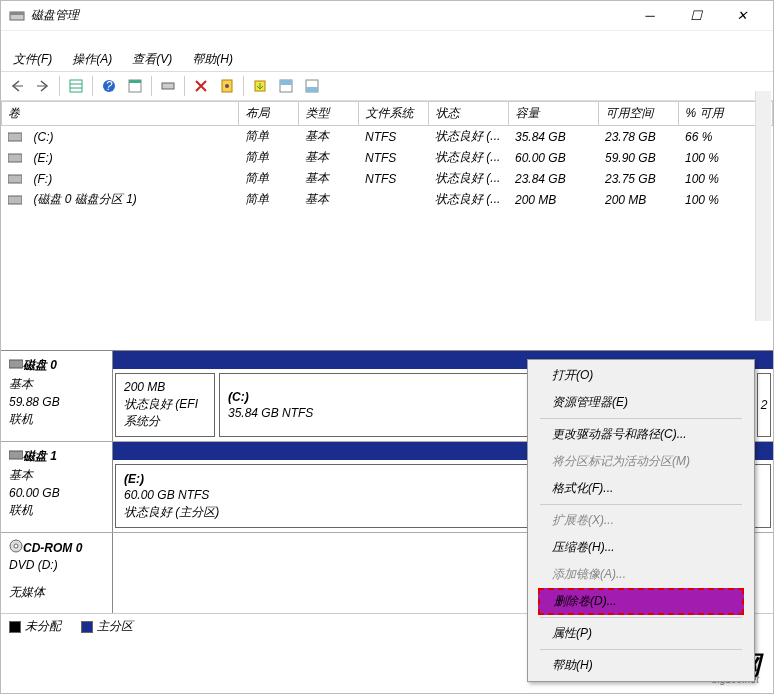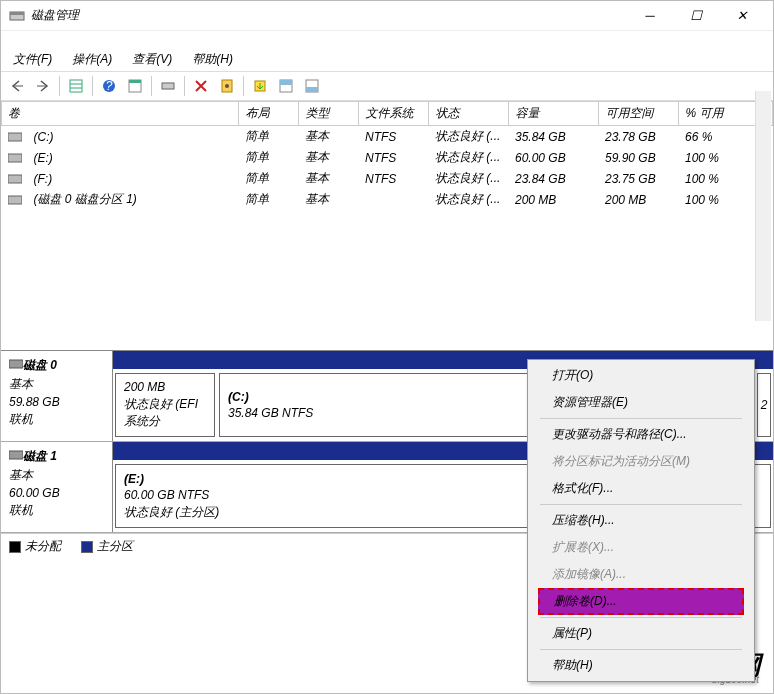--- a/index.html
+++ b/index.html
@@ -265,20 +265,32 @@
           <div class="part" style="flex:1">
             <div class="pname">(E:)</div>
             <div>60.00 GB NTFS</div>
             <div>状态良好 (主分区)</div>
           </div>
         </div>
       </div>
     </div>
 
     <div class="disk-row" style="border-bottom:none">
+      <div class="disk-label" style="min-height:80px">
+        <div class="diskname">
+            <span><svg width="14" height="14">
+                <circle cx="7" cy="7" r="6" fill="#ddd" stroke="#666"></circle>
+                <circle cx="7" cy="7" r="2" fill="#fff" stroke="#666"></circle>
+              </svg></span>
+            <span>CD-ROM 0</span>
+          </div>
+        <div>DVD (D:)</div>
+        <div style="height:8px"></div>
+        <div>无媒体</div>
+      </div>
       <div class="disk-parts"></div>
     </div>
 
   </div>
 
   <div class="legend">
     <div class="item">
         <div class="sw" style="background:#000"></div>
         <span>未分配</span>
       </div>
@@ -289,22 +301,22 @@
   </div>
 
   <div class="context-menu">
     <div class="mi">打开(O)</div>
     <div class="mi">资源管理器(E)</div>
     <hr>
     <div class="mi">更改驱动器号和路径(C)...</div>
     <div class="mi disabled">将分区标记为活动分区(M)</div>
     <div class="mi">格式化(F)...</div>
     <hr>
+    <div class="mi disabled">扩展卷(X)...</div>
     <div class="mi">压缩卷(H)...</div>
-    <div class="mi disabled">扩展卷(X)...</div>
     <div class="mi disabled">添加镜像(A)...</div>
     <div class="mi highlight">删除卷(D)...</div>
     <hr>
     <div class="mi">属性(P)</div>
     <hr>
     <div class="mi">帮助(H)</div>
   </div>
 
   <div class="watermark">
     <svg width="36" height="36">

